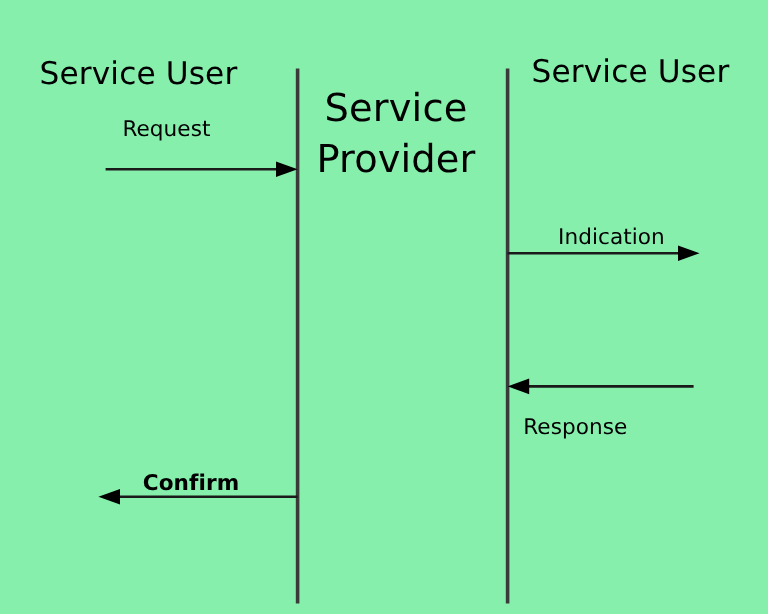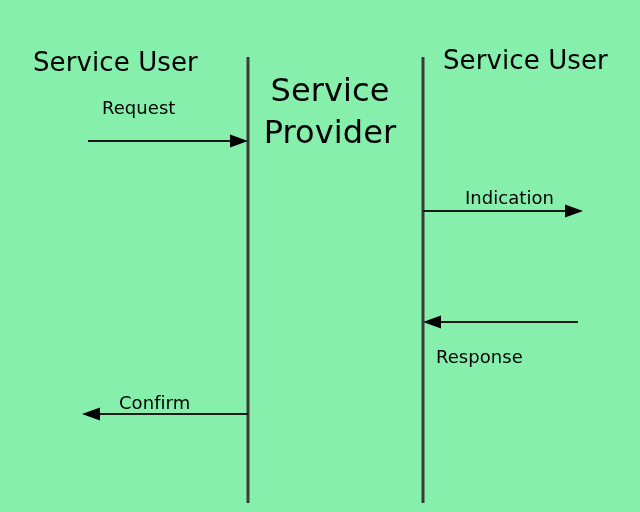--- a/index.html
+++ b/index.html
@@ -98,15 +98,15 @@
   </div>
 
   <div class="actor-title" style="left:443px; top:45px;">Service User</div>
 
   <div class="msg-label" style="left:102px; top:97px;">Request</div>
 
   <div class="msg-label" style="left:465px; top:187px;">Indication</div>
 
   <div class="msg-label" style="left:436px; top:298px;margin-top:48px;">Response</div>
 
-  <div class="msg-label" style="left:119px; top:392px;">Confirm</div>
+  <div class="msg-label" style="left:119px; top:392px;font-weight:bold;">Confirm</div>
 
 </div>
 
 </body></html>

